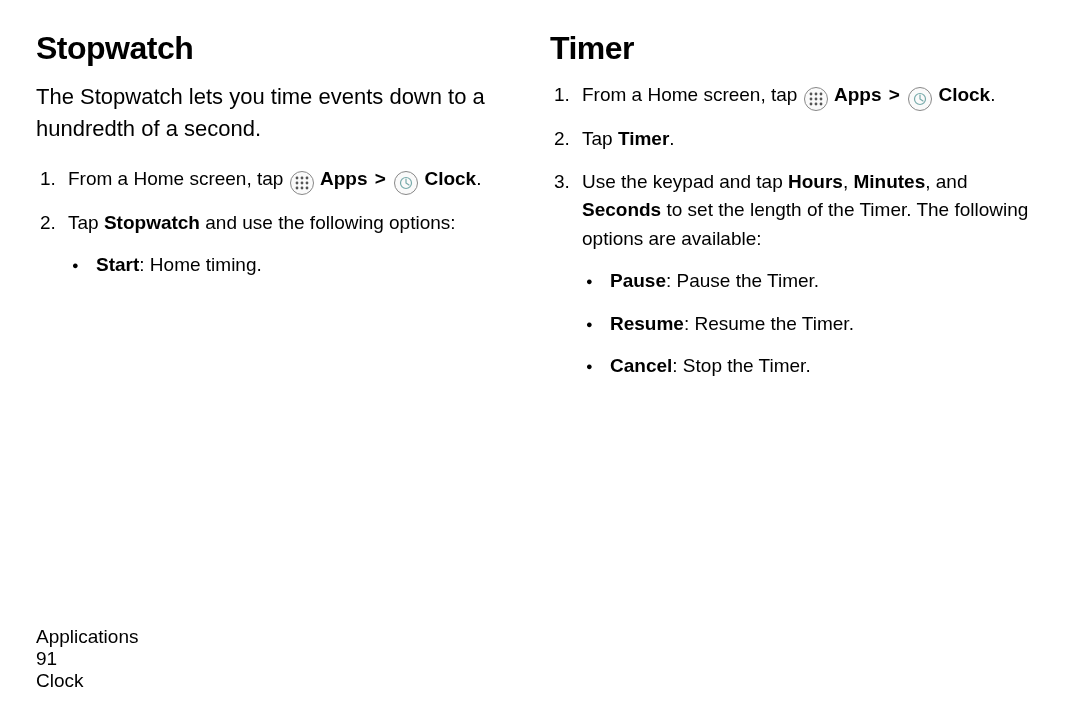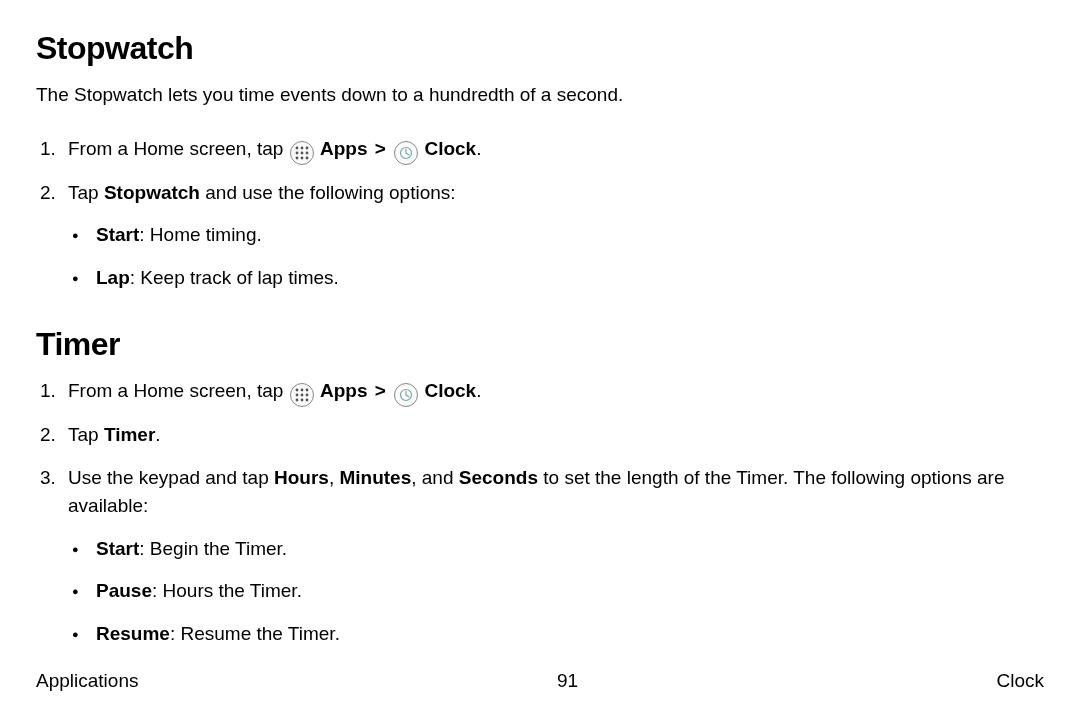--- a/index.html
+++ b/index.html
@@ -8,36 +8,35 @@
     height: 720px;
     background: #fff;
     font-family: Arial, Helvetica, sans-serif;
     color: #000;
     position: relative;
     padding: 30px 36px 0 36px;
   }
   .columns {
     display: flex;
     gap: 20px;
-    flex-direction: column;
   }
   .col {
     flex: 1;
     min-width: 0;
   }
   h1 {
     font-size: 32px;
     font-weight: 700;
     margin-bottom: 14px;
     letter-spacing: -0.5px;
   }
   .intro {
-    font-size: 19px;
+    font-size: 22px;
     line-height: 1.45;
-    margin-bottom: 26px;
+    margin-bottom: 20px;
   }
   ol {
     list-style: none;
     counter-reset: step;
     padding-left: 0;
   }
   ol > li {
     counter-increment: step;
     position: relative;
     padding-left: 32px;
@@ -87,20 +86,21 @@
   .icon svg { display: block; }
   .chev { font-weight: 700; margin: 0 2px; }
   .footer {
     position: absolute;
     left: 36px;
     right: 36px;
     bottom: 28px;
     display: flex;
     justify-content: space-between;
     font-size: 19px;
+    flex-direction: column;
   }
 </style>
 </head>
 <body>
 
 <div class="columns">
 
   <div class="col">
     <h1>Stopwatch</h1>
     <p class="intro">The Stopwatch lets you time events down to a hundredth of a second.</p>
@@ -129,21 +129,20 @@
             <circle cx="7" cy="7" r="5.5" fill="none" stroke="#7aa" stroke-width="1.2"></circle>
             <path d="M7 7 L7 3 M7 7 L10 9" stroke="#7aa" stroke-width="1.2" fill="none" stroke-linecap="round"></path>
           </svg>
         </span>
         <span class="b">Clock</span><span>.</span>
       </li>
       <li>
         <span>Tap </span><span class="b">Stopwatch</span><span> and use the following options:</span>
         <ul>
           <li><span class="b">Start</span><span>: Home timing.</span></li>
-          <li><span class="b">Lap</span><span>: Keep track of lap times.</span></li>
         </ul>
       </li>
     </ol>
   </div>
 
   <div class="col">
     <h1>Timer</h1>
     <ol>
       <li>
         <span>From a Home screen, tap </span>
@@ -171,23 +170,23 @@
           </svg>
         </span>
         <span class="b">Clock</span><span>.</span>
       </li>
       <li>
         <span>Tap </span><span class="b">Timer</span><span>.</span>
       </li>
       <li>
         <span>Use the keypad and tap </span><span class="b">Hours</span><span>, </span><span class="b">Minutes</span><span>, and </span><span class="b">Seconds</span><span> to set the length of the Timer. The following options are available:</span>
         <ul>
-          <li><span class="b">Start</span><span>: Begin the Timer.</span></li>
-          <li><span class="b">Pause</span><span>: Hours the Timer.</span></li>
+          <li><span class="b">Pause</span><span>: Pause the Timer.</span></li>
           <li><span class="b">Resume</span><span>: Resume the Timer.</span></li>
+          <li><span class="b">Cancel</span><span>: Stop the Timer.</span></li>
         </ul>
       </li>
     </ol>
   </div>
 </div>
 
 <div class="footer">
   <span>Applications</span>
   <span>91</span>
   <span>Clock</span>

